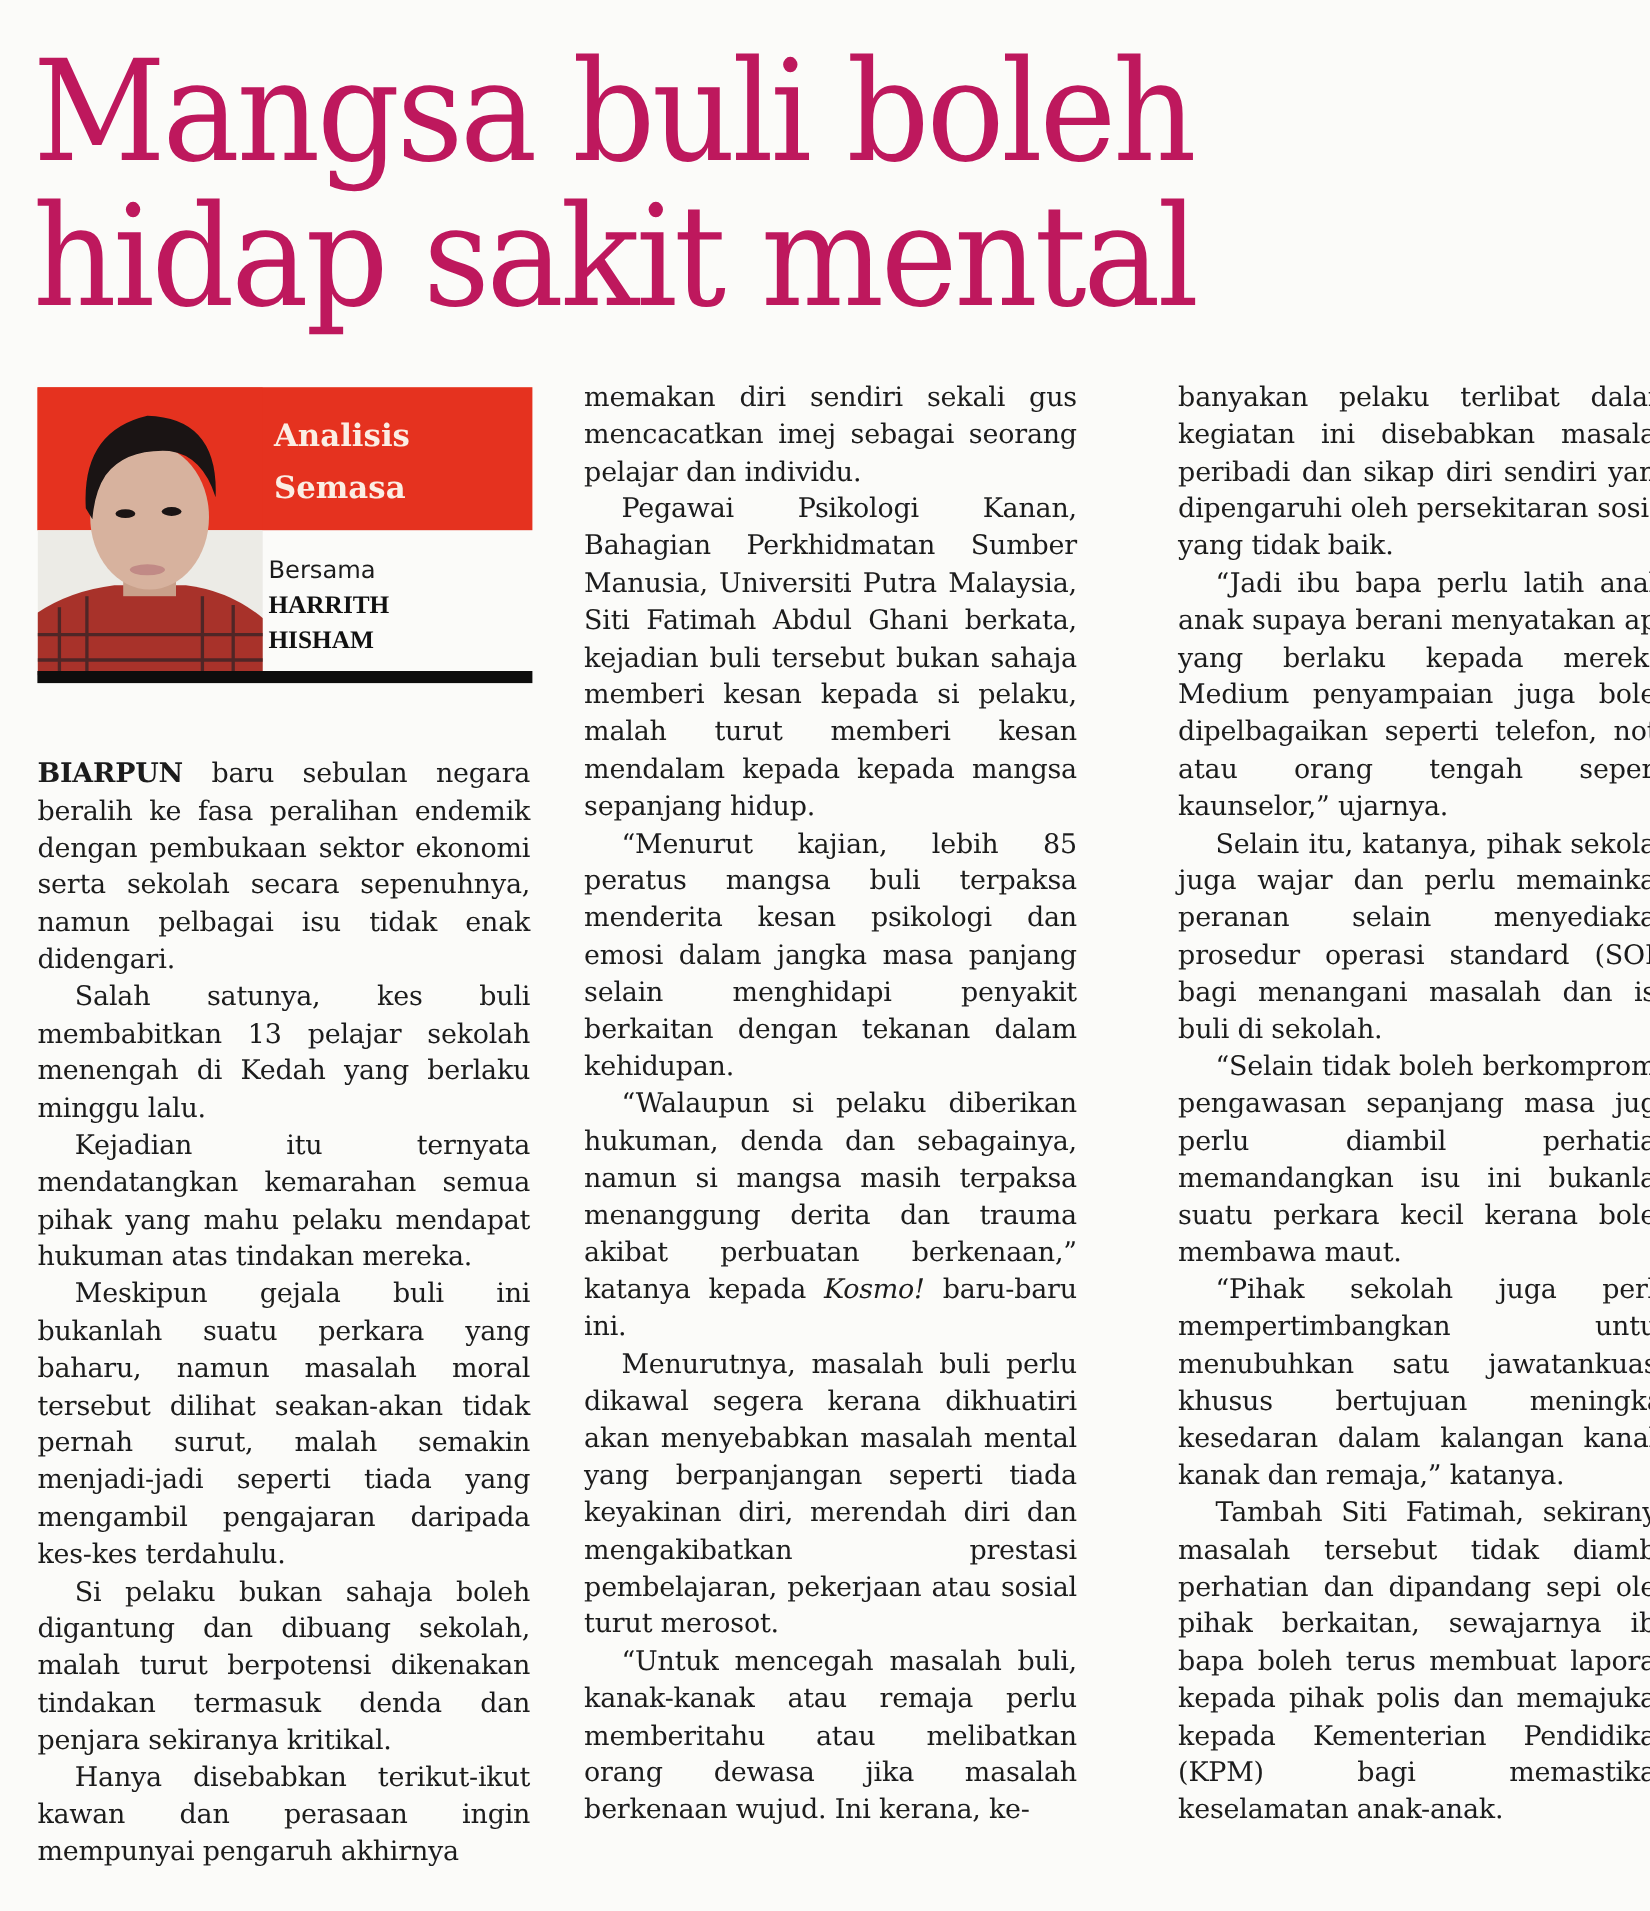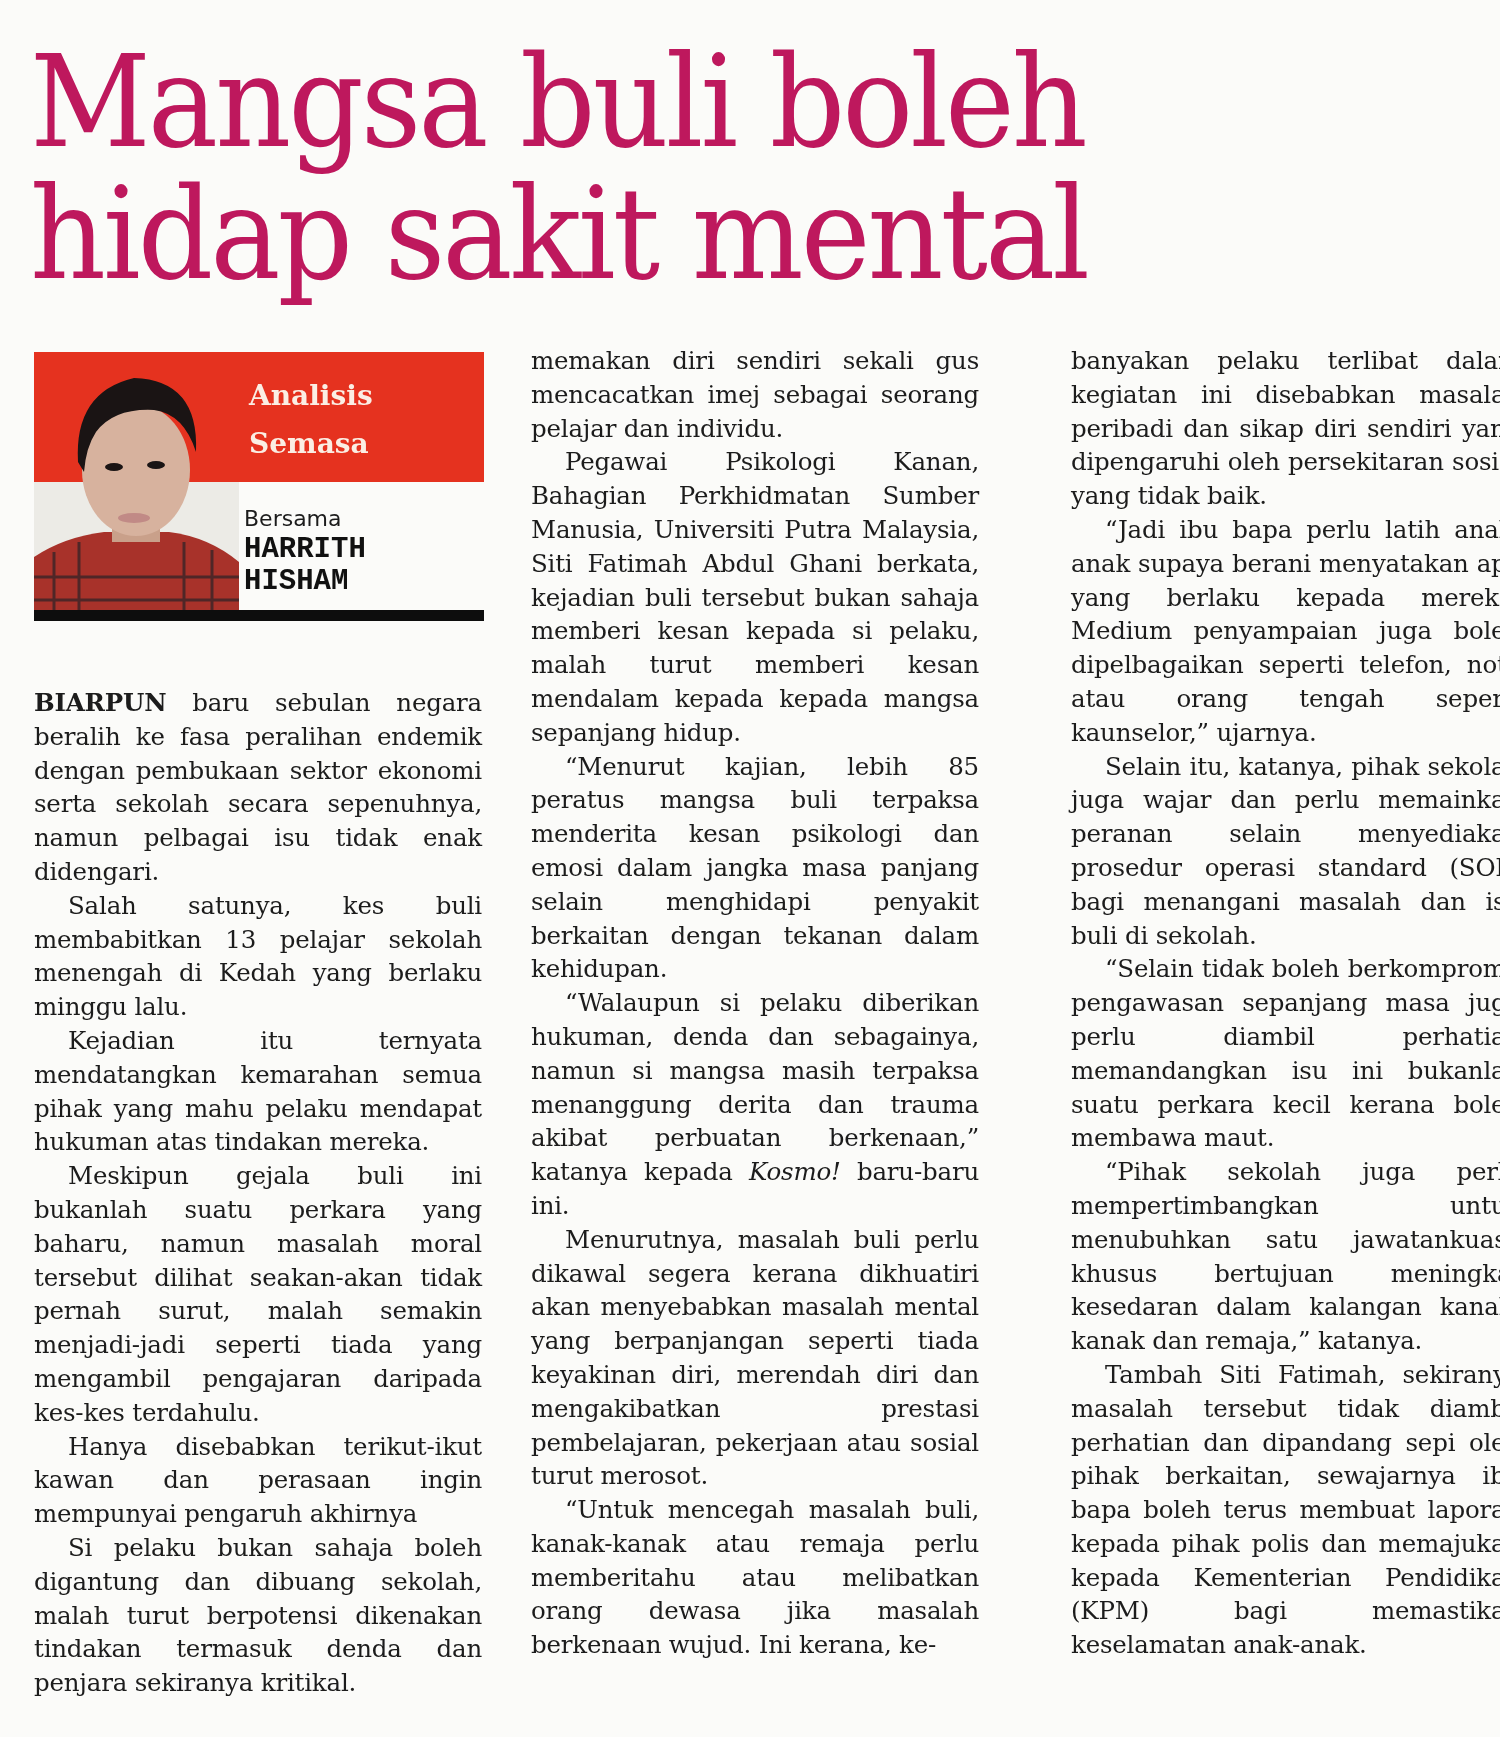--- a/index.html
+++ b/index.html
@@ -48,23 +48,23 @@
     overflow: hidden;
   }
   .photo svg { display: block; }
   .byline-with {
     position: absolute; left: 210px; top: 152px;
     font-family: "DejaVu Sans", sans-serif;
     font-size: 22px; line-height: 30px;
     color: #1c1c1c;
   }
   .byline-name {
-    font-family: Liberation Mono, monospace;
+    font-family: Liberation Serif, serif;
     font-weight: bold;
-    font-size: 29px; line-height: 32px;
+    font-size: 23px; line-height: 32px;
     color: #111;
   }
   .byline-rule {
     position: absolute; left: 0; top: 258px;
     width: 450px; height: 11px; background: #0d0d0d;
   }
 
   .col {
     position: absolute;
     font-family: "DejaVu Serif", serif;
@@ -130,22 +130,22 @@
     <div class="byline-name">HISHAM</div>
   </div>
   <div class="byline-rule"></div>
 </div>
 
 <div class="col col1">
   <p class="first"><span class="lead">BIARPUN</span><span> baru sebulan negara beralih ke fasa peralihan endemik dengan pembukaan sektor ekonomi serta sekolah secara sepenuhnya, namun pelbagai isu tidak enak didengari.</span></p>
   <p>Salah satunya, kes buli membabitkan 13 pelajar sekolah menengah di Kedah yang berlaku minggu lalu.</p>
   <p>Kejadian itu ternyata mendatangkan kemarahan semua pihak yang mahu pelaku mendapat hukuman atas tindakan mereka.</p>
   <p>Meskipun gejala buli ini bukanlah suatu perkara yang baharu, namun masalah moral tersebut dilihat seakan-akan tidak pernah surut, malah semakin menjadi-jadi seperti tiada yang mengambil pengajaran daripada kes-kes terdahulu.</p>
+  <p>Si pelaku bukan sahaja boleh digantung dan dibuang sekolah, malah turut berpotensi dikenakan tindakan termasuk denda dan penjara sekiranya kritikal.</p>
   <p>Hanya disebabkan terikut-ikut kawan dan perasaan ingin mempunyai pengaruh akhirnya</p>
-  <p>Si pelaku bukan sahaja boleh digantung dan dibuang sekolah, malah turut berpotensi dikenakan tindakan termasuk denda dan penjara sekiranya kritikal.</p>
 </div>
 
 <div class="col col2">
   <p class="cont">memakan diri sendiri sekali gus mencacatkan imej sebagai seorang pelajar dan individu.</p>
   <p>Pegawai Psikologi Kanan, Bahagian Perkhidmatan Sumber Manusia, Universiti Putra Malaysia, Siti Fatimah Abdul Ghani berkata, kejadian buli tersebut bukan sahaja memberi kesan kepada si pelaku, malah turut memberi kesan mendalam kepada kepada mangsa sepanjang hidup.</p>
   <p>“Menurut kajian, lebih 85 peratus mangsa buli terpaksa menderita kesan psikologi dan emosi dalam jangka masa panjang selain menghidapi penyakit berkaitan dengan tekanan dalam kehidupan.</p>
   <p><span>“Walaupun si pelaku diberikan hukuman, denda dan sebagainya, namun si mangsa masih terpaksa menanggung derita dan trauma akibat perbuatan berkenaan,” katanya kepada </span><em>Kosmo!</em> <span>baru-baru ini.</span></p>
   <p>Menurutnya, masalah buli perlu dikawal segera kerana dikhuatiri akan menyebabkan masalah mental yang berpanjangan seperti tiada keyakinan diri, merendah diri dan mengakibatkan prestasi pembelajaran, pekerjaan atau sosial turut merosot.</p>
   <p>“Untuk mencegah masalah buli, kanak-kanak atau remaja perlu memberitahu atau melibatkan orang dewasa jika masalah berkenaan wujud. Ini kerana, ke-</p>
 </div>

